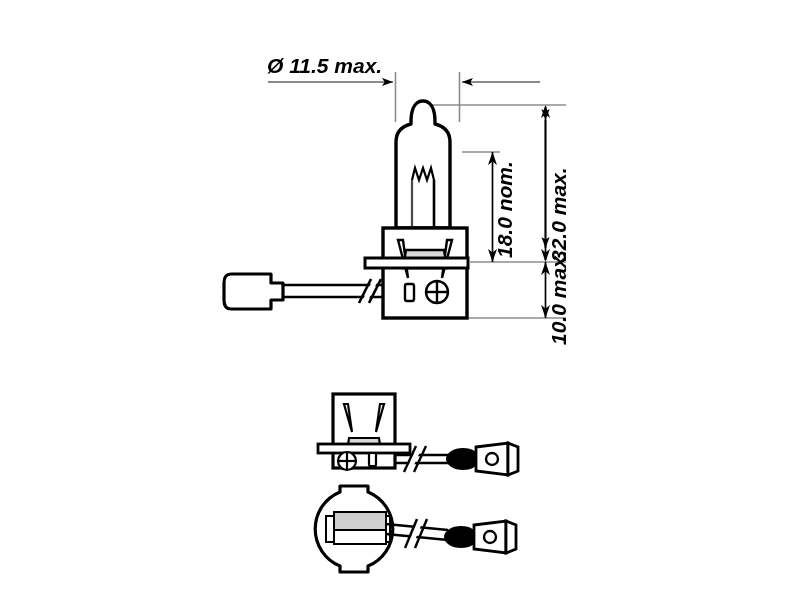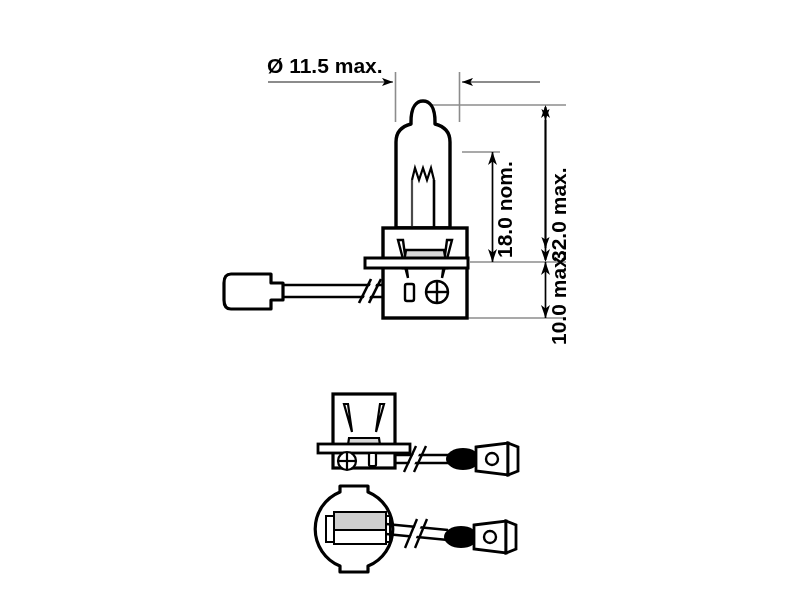--- a/index.html
+++ b/index.html
@@ -1,18 +1,18 @@
 <!DOCTYPE html>
 <html><head>
 <meta charset="utf-8">
 <style>
   html,body{margin:0;padding:0;background:#ffffff;}
   body{width:800px;height:600px;overflow:hidden;
        font-family:"Liberation Sans",sans-serif;}
-  #stage{position:relative;width:800px;height:600px;background:#fff;}
+  #stage{position:relative;width:800px;height:600px;background:#fff;font-style:italic;}
   svg{display:block;}
   .dimtext{font-family:"Liberation Sans",sans-serif;font-weight:bold;
            font-size:21px;fill:#000;}
 </style>
 </head>
 <body>
 
 <div id="stage">
 <svg width="800" height="600" viewBox="0 0 800 600">
 

